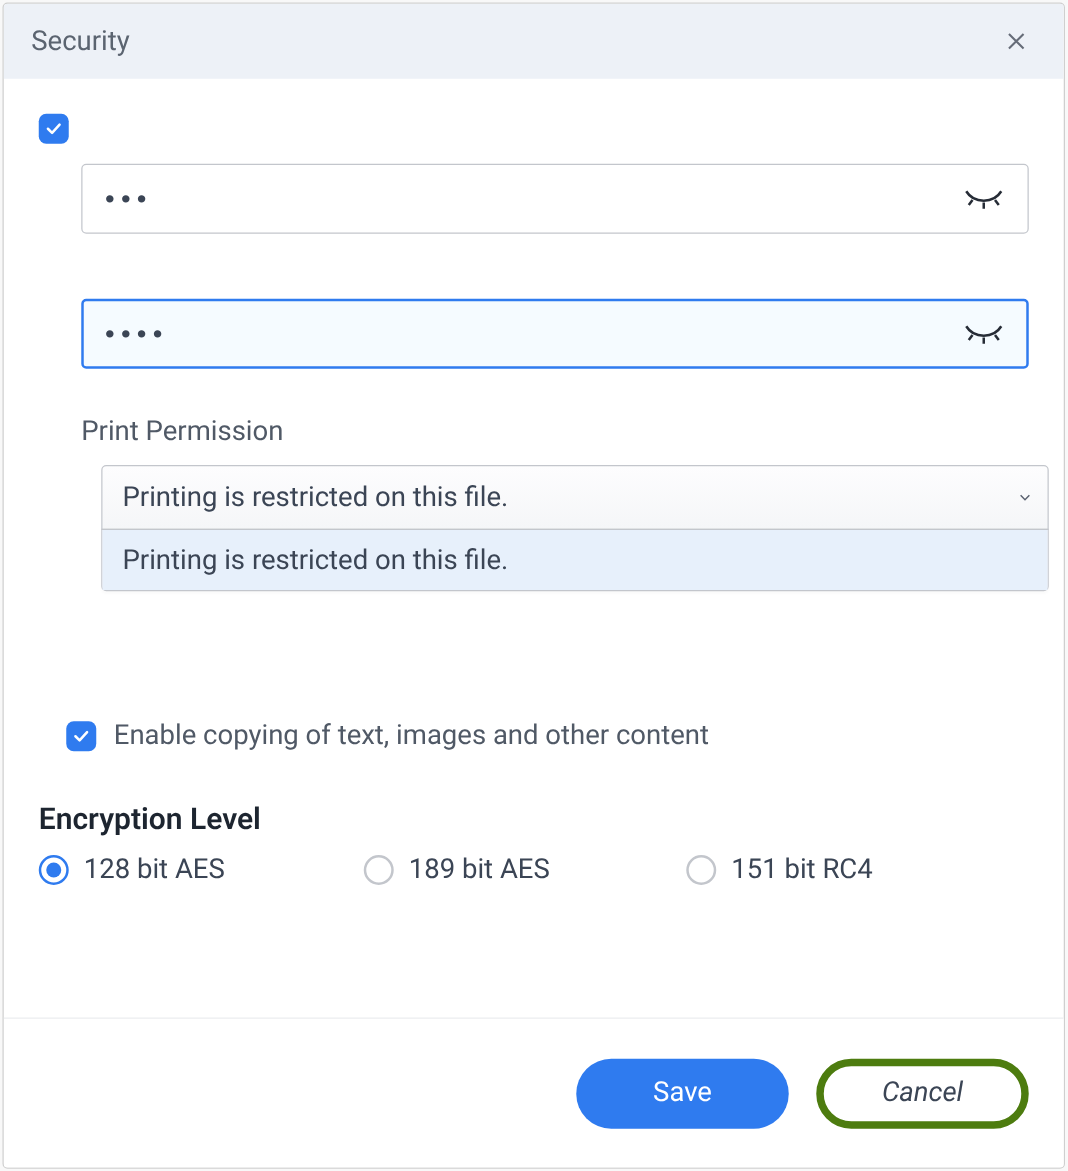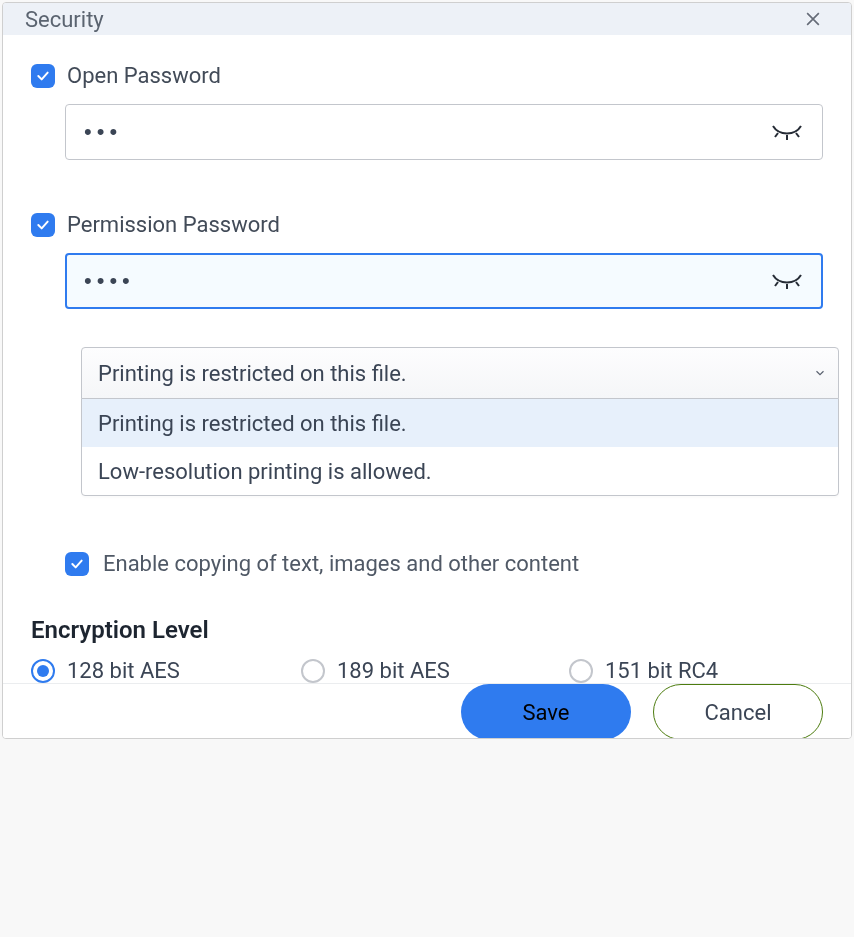--- a/index.html
+++ b/index.html
@@ -3,21 +3,21 @@
 <meta charset="utf-8">
 <style>
   * { box-sizing: border-box; margin: 0; padding: 0; }
   html, body {
     width: 854px; height: 937px;
     font-family: -apple-system, BlinkMacSystemFont, "Segoe UI", Roboto, Helvetica, Arial, sans-serif;
     color: #3b4555;
     background: #f8f8f8;
   }
   .window {
-    width: 850px; height: 737px;
+    width: 850px; height: 933px;
     margin: 2px;
     border: 1px solid #cfcfcf;
     border-radius: 4px;
     background: #fff;
     display: flex;
     flex-direction: column;
     overflow: hidden;
   }
   .titlebar {
     height: 60px;
@@ -153,37 +153,37 @@
     font-size: 22px;
     color: #3b4555;
     cursor: pointer;
   }
   .dropdown-option.selected { background: #e7f0fb; }
 
   .under-dropdown {
     margin-top: 152px; 
   }
   .inline-check-row {
-    margin-left: 34px;
+    margin-left: 22px;
     display: flex;
     align-items: center;
     gap: 14px;
   }
   .inline-check-row .check-label { color: #505966; }
 
   .enc-section { margin-top: 40px; }
   .enc-title {
     font-size: 24px;
     font-weight: 600;
     color: #1d2530;
     margin-bottom: 14px;
   }
   .radio-row {
     display: flex;
-    gap: 10px;
+    gap: 0;
   }
   .radio-item {
     display: flex;
     align-items: center;
     gap: 12px;
     cursor: pointer;
   }
   .radio-item:nth-child(1){ flex: 0 0 260px; }
   .radio-item:nth-child(2){ flex: 0 0 258px; }
   .radio-item:nth-child(3){ flex: 1; }
@@ -220,27 +220,28 @@
     min-width: 170px;
     height: 56px;
     border-radius: 28px;
     font-size: 22px;
     display: inline-flex;
     align-items: center; justify-content: center;
     cursor: pointer;
   }
   .btn-primary {
     background: #2f7bef;
-    color: #000000;
+    color: #ffffff;
     border: none;
   }
   .btn-secondary {
     background: #fff;
     color: #3b4555;
-    border: 1px solid #4d7c0f;
+    border: 6px solid #4d7c0f;
+    font-style: italic;
   }
 </style>
 </head>
 <body>
 
 <div class="window">
 
   <div class="titlebar">
     <span>Security</span>
     <span class="spacer"></span>
@@ -252,67 +253,58 @@
   </div>
 
   <div class="content">
 
     <div class="check-row">
       <span class="checkbox">
         <svg viewBox="0 0 24 24">
             <path d="M5 12 L10 17 L19 7"></path>
           </svg>
       </span>
-      <span class="check-label">Open Password</span>
     </div>
     <div class="pw-field-wrap">
       <input type="text" readonly="" class="pw-input" value="•••" style="">
       <span class="eye-btn">
         <svg viewBox="0 0 32 20">
           <path d="M2 4 C8 14, 24 14, 30 4"></path>
           <path d="M7 11 L4 15"></path>
           <path d="M16 13 L16 18"></path>
           <path d="M25 11 L28 15"></path>
         </svg>
       </span>
     </div>
 
-    <div class="check-row">
-      <span class="checkbox">
-        <svg viewBox="0 0 24 24">
-            <path d="M5 12 L10 17 L19 7"></path>
-          </svg>
-      </span>
-      <span class="check-label">Permission Password</span>
-    </div>
     <div class="pw-field-wrap" style="margin-bottom:38px;">
       <input type="text" readonly="" class="pw-input focused" value="••••" style="">
       <span class="eye-btn">
         <svg viewBox="0 0 32 20">
           <path d="M2 4 C8 14, 24 14, 30 4"></path>
           <path d="M7 11 L4 15"></path>
           <path d="M16 13 L16 18"></path>
           <path d="M25 11 L28 15"></path>
         </svg>
       </span>
     </div>
 
     <div class="perm-section">
+      <div class="field-label">Print Permission</div>
       <div class="select-box">
         <div class="select-button">
           <span>Printing is restricted on this file.</span>
           <span class="chev-wrap">
             <svg viewBox="0 0 24 24">
                 <path d="M6 9 L12 15 L18 9"></path>
               </svg>
           </span>
         </div>
         <div class="dropdown-list">
           <div class="dropdown-option selected">Printing is restricted on this file.</div>
-          <div class="dropdown-option">Low-resolution printing is allowed.</div>
         </div>
       </div>
     </div>
 
     <div class="under-dropdown">
       <div class="inline-check-row">
         <span class="checkbox">
           <svg viewBox="0 0 24 24">
               <path d="M5 12 L10 17 L19 7"></path>
             </svg>

